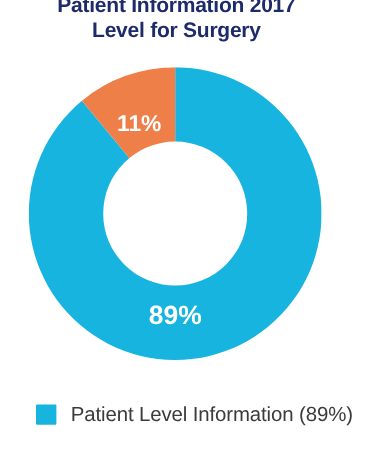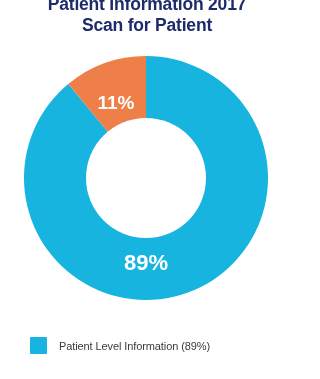--- a/index.html
+++ b/index.html
@@ -67,33 +67,33 @@
     height: 23px;
   }
   .legend-swatch {
     width: 17px;
     height: 17px;
     flex: 0 0 17px;
     border-radius: 1px;
   }
   .legend-label {
     margin-left: 12px;
-    font-size: 11px;
+    font-size: 17px;
     color: #3b3b3b;
     font-family: "Liberation Sans", sans-serif;
     white-space: nowrap;
     letter-spacing: -0.1px;
   }
 </style>
 </head>
 <body>
 
 <div class="chart-title">
   <span class="tline">Patient Information 2017</span>
-  <span class="tline">Scan for Patient</span>
+  <span class="tline">Level for Surgery</span>
 </div>
 
 <div class="donut-wrap">
   <svg class="donut-svg" viewBox="0 0 244 244">
 
     <path id="slice-major" d="M 122 122 L 44.23 28.00 A 122 122 0 1 0 122.00 0.00 Z" fill="#18b4e0"></path>
 
     <path id="slice-minor" d="M 122 122 L 122.00 0.00 A 122 122 0 0 0 44.23 28.00 Z" fill="#ef7f48"></path>
 
     <circle cx="122" cy="122" r="60" fill="#ffffff"></circle>

